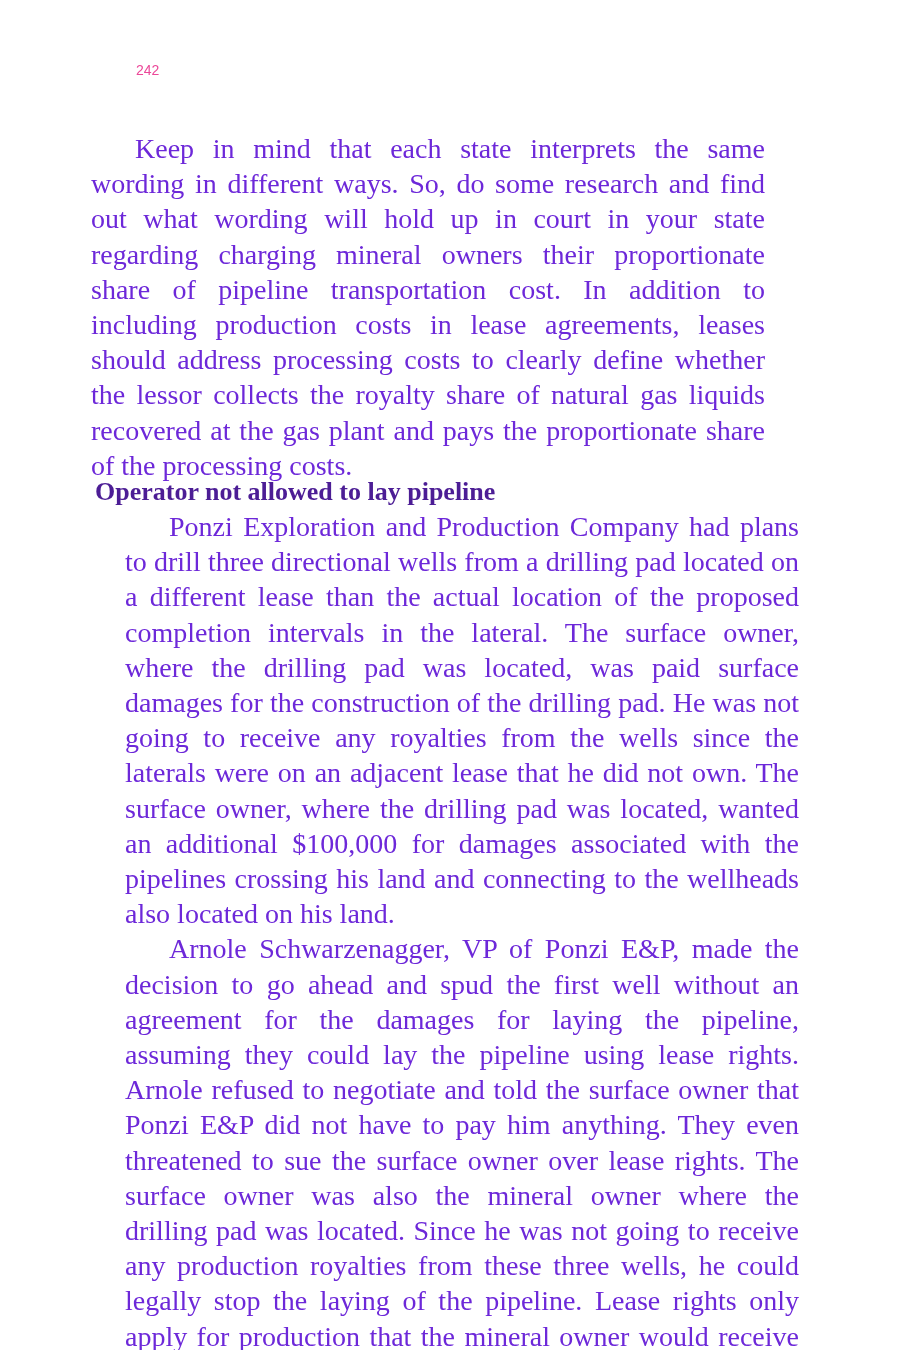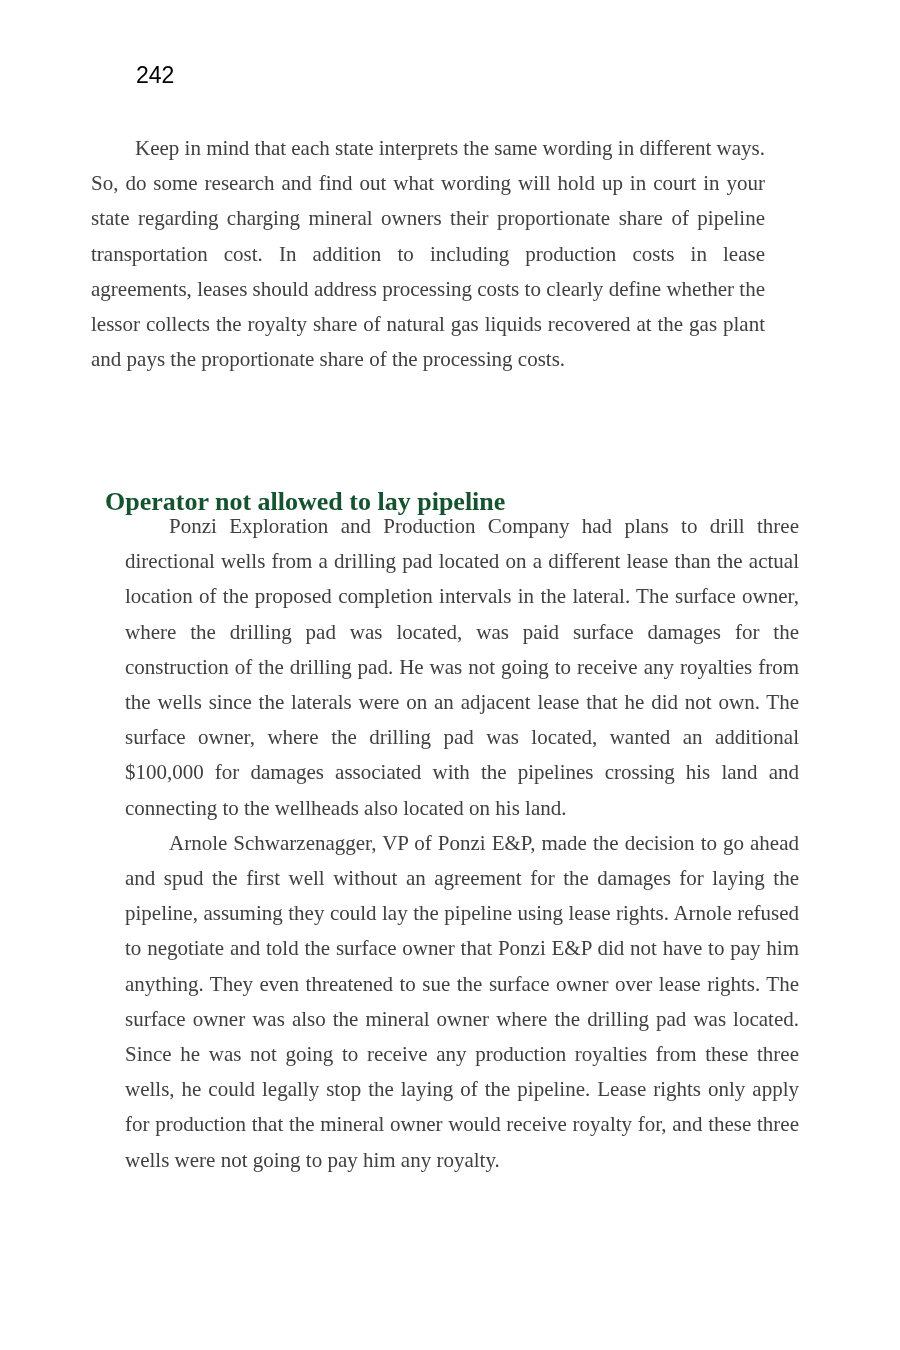--- a/index.html
+++ b/index.html
@@ -12,53 +12,53 @@
       height: 1350px;
       position: relative;
       overflow: hidden;
       color: #1a1a1a;
     }
     .page-number {
       position: absolute;
       left: 136px;
       top: 62px;
       font-family: "Liberation Sans", "DejaVu Sans", sans-serif;
-      font-size: 23px;
-      color: #000000;
+      font-size: 14px;
+      color: #ec4899;
       letter-spacing: 0px;
     }
     .text-block {
       position: absolute;
       left: 91px;
       width: 674px;
       font-family: "Liberation Serif", "DejaVu Serif", serif;
-      font-size: 21px;
+      font-size: 28px;
       line-height: 35.2px;
       text-align: justify;
-      color: #404040;
+      color: #6d28d9;
     }
     .text-block p {
       margin: 0;
       text-indent: 44px;
       text-align: justify;
       hyphens: none;
     }
     #section-1 {
       top: 131px;
     }
     .heading {
       position: absolute;
       left: 91px;
       top: 470px;
       font-family: "Liberation Serif", "DejaVu Serif", serif;
       font-weight: bold;
       font-size: 26px;
       line-height: 36px;
-      color: #14532d;
-      margin: 14px;
+      color: #4c1d95;
+      margin: 4px;
     }
     #section-2 {
       top: 509px;
       margin-left: 34px;
     }
   </style>
 </head>
 <body>
 
 <div class="page-number">242</div>

